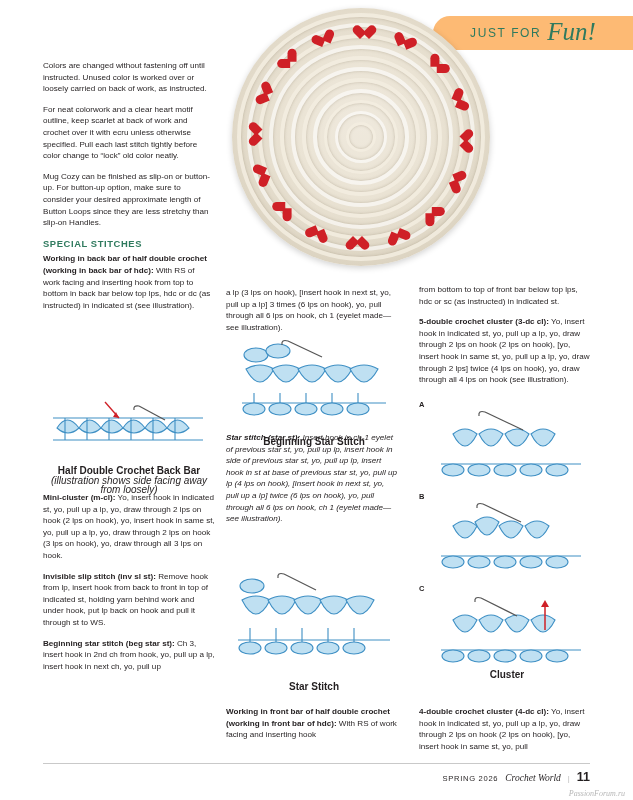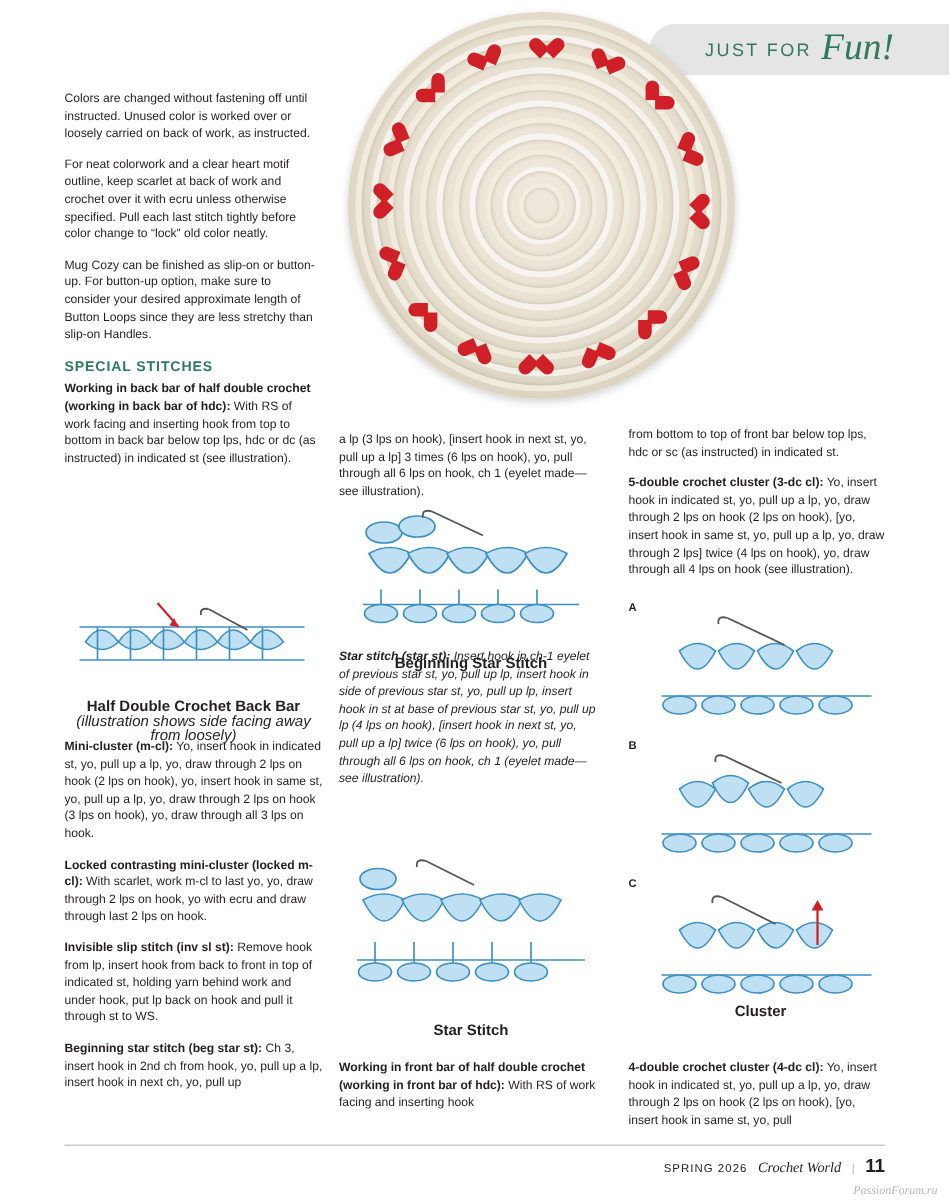--- a/index.html
+++ b/index.html
@@ -14,21 +14,21 @@
     overflow: hidden;
   }
 
   
   .fun-banner {
     position: absolute;
     top: 16px;
     right: 0;
     width: 200px;
     height: 34px;
-    background: #e5e5e5;
+    background: #fdba74;
     border-top-left-radius: 17px;
     border-bottom-left-radius: 17px;
     display: flex;
     align-items: center;
     justify-content: center;
     gap: 6px;
   }
   .fun-banner .jf {
     font-family: "Liberation Sans", sans-serif;
     font-size: 12px;
@@ -275,24 +275,20 @@
     <span class="sub">(illustration shows side facing away from loosely)</span>
   </div>
 </div>
 
 <div class="col" style="left:43px; top:492px; width:172px;">
   <p>
     <b>Mini-cluster (m-cl):</b>
     <span>Yo, insert hook in indicated st, yo, pull up a lp, yo, draw through 2 lps on hook (2 lps on hook), yo, insert hook in same st, yo, pull up a lp, yo, draw through 2 lps on hook (3 lps on hook), yo, draw through all 3 lps on hook.</span>
   </p>
   <p>
-    <b>Locked contrasting mini-cluster (locked m-cl):</b>
-    <span>With scarlet, work m-cl to last yo, yo, draw through 2 lps on hook, yo with ecru and draw through last 2 lps on hook.</span>
-  </p>
-  <p>
     <b>Invisible slip stitch (inv sl st):</b>
     <span>Remove hook from lp, insert hook from back to front in top of indicated st, holding yarn behind work and under hook, put lp back on hook and pull it through st to WS.</span>
   </p>
   <p>
     <b>Beginning star stitch (beg star st):</b>
     <span>Ch 3, insert hook in 2nd ch from hook, yo, pull up a lp, insert hook in next ch, yo, pull up</span>
   </p>
 </div>
 
 <div class="col col-2">

